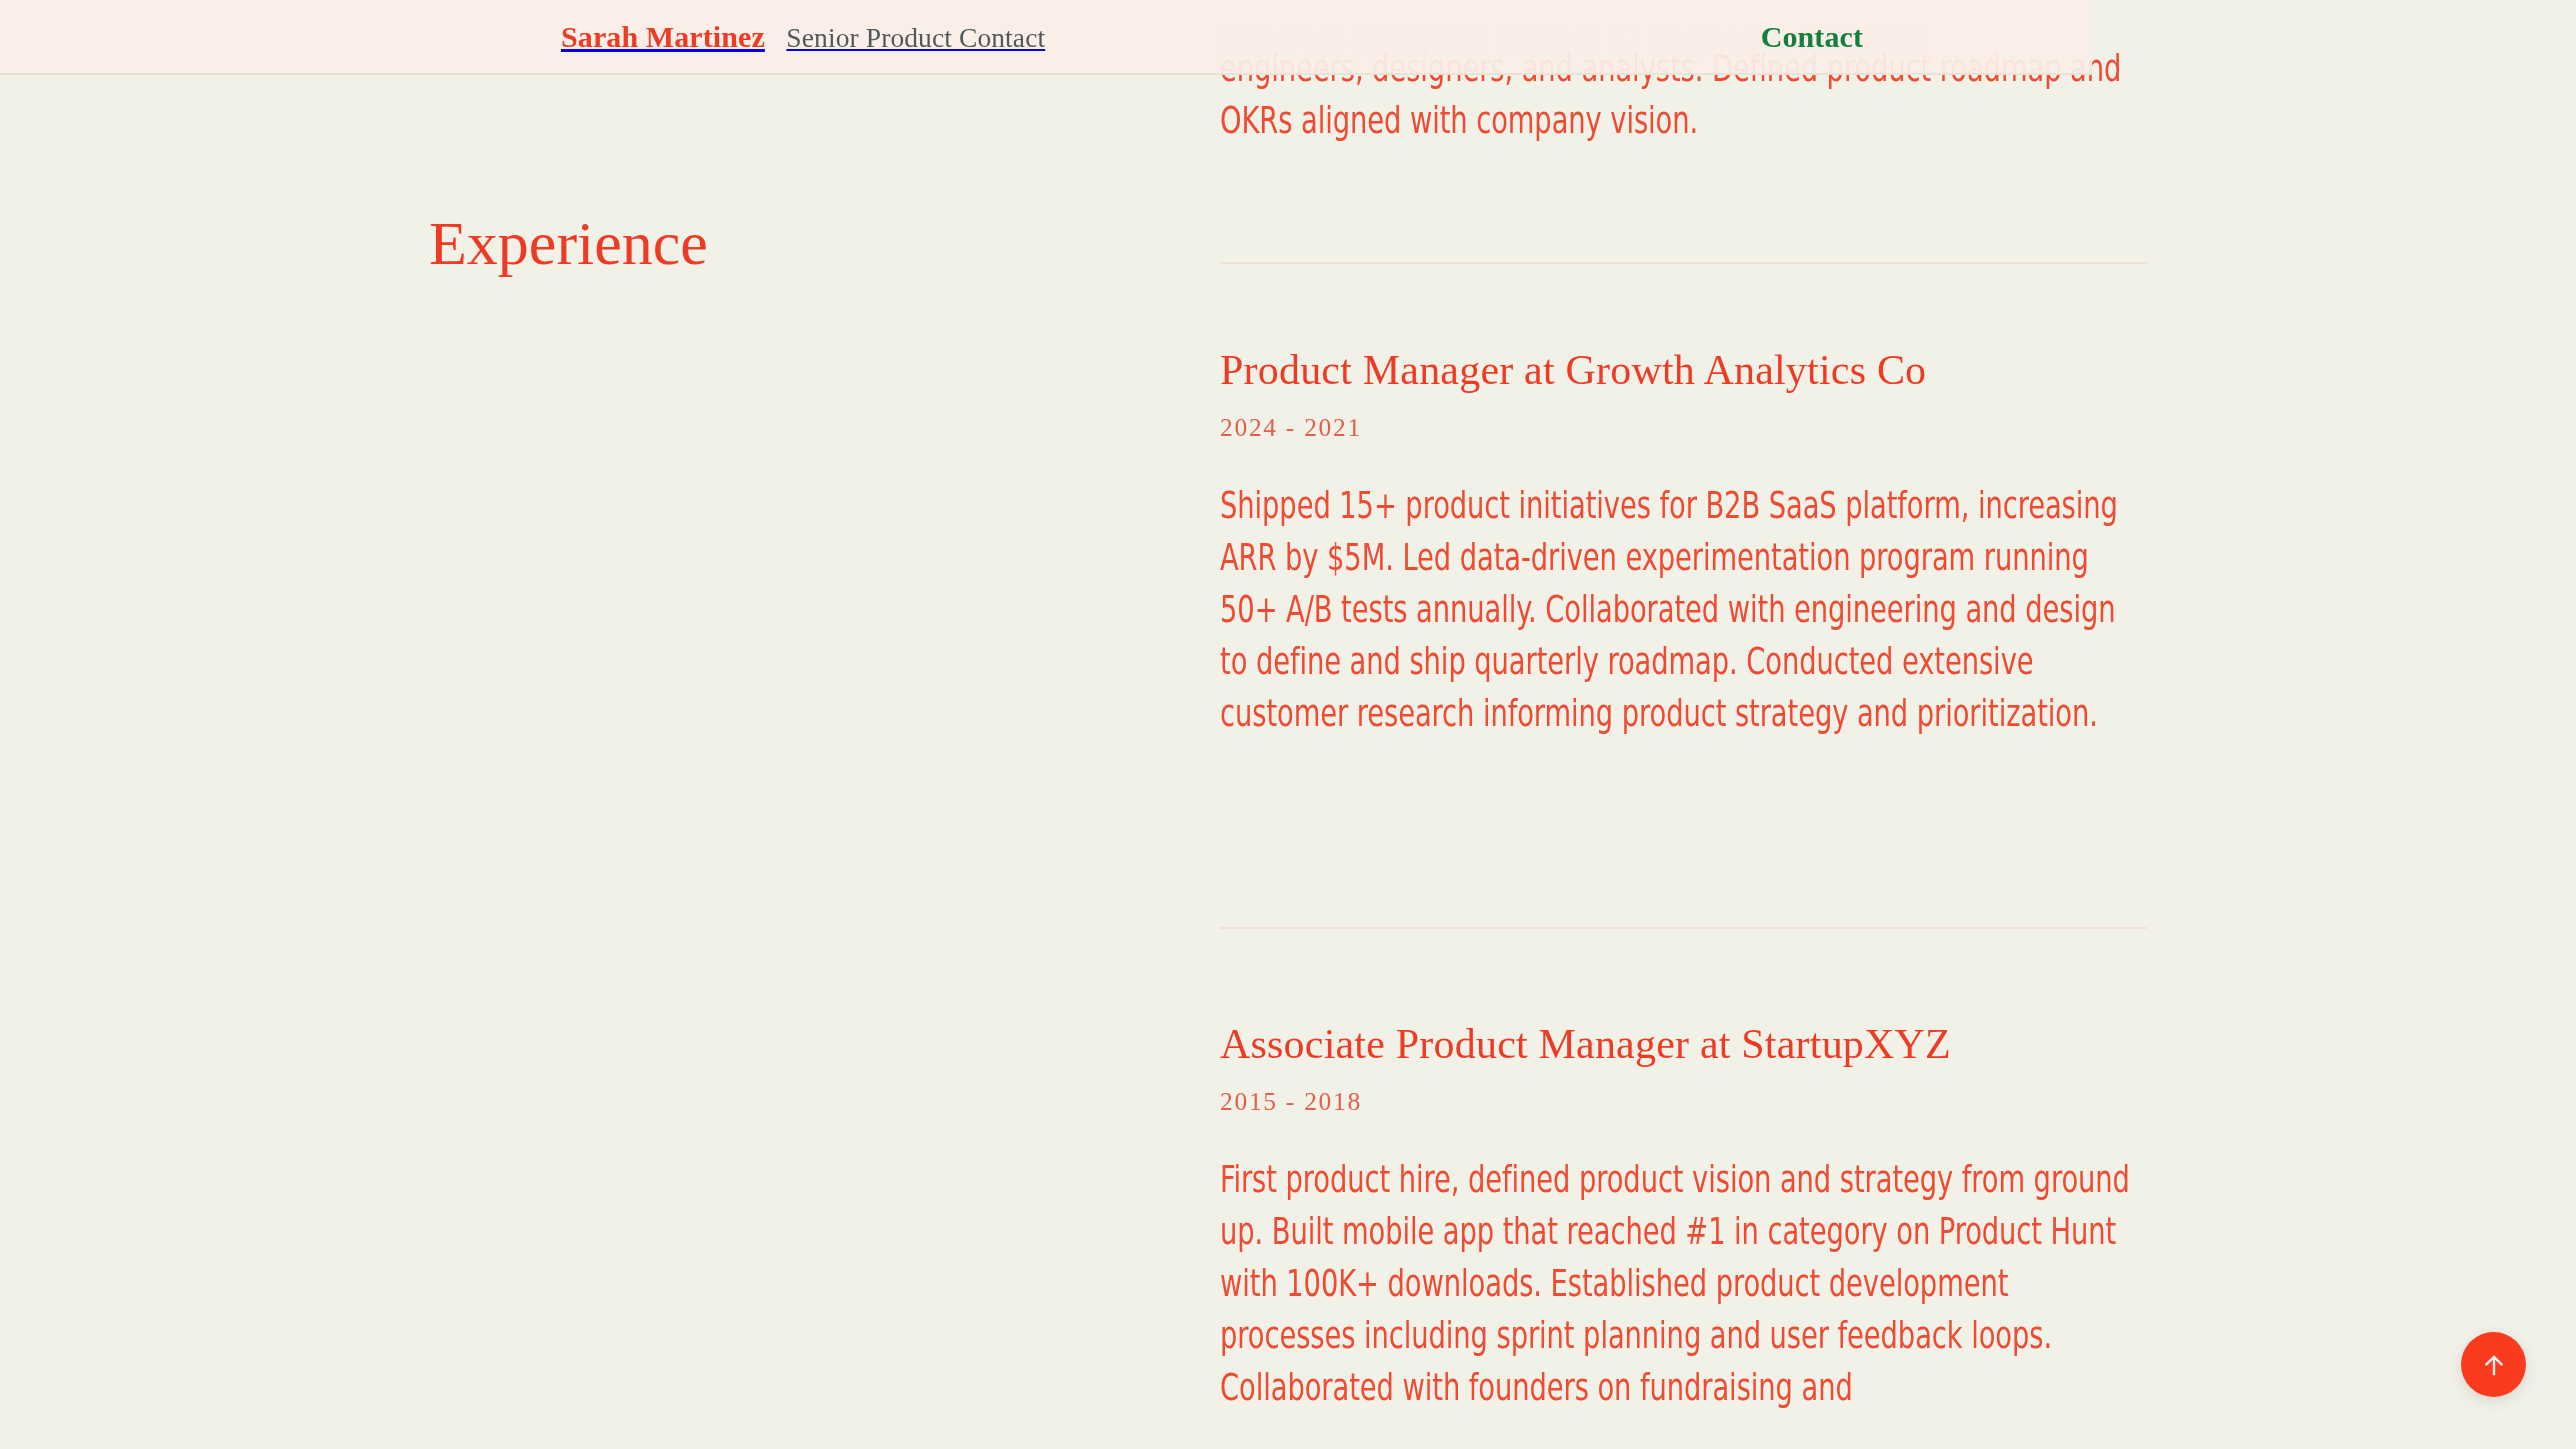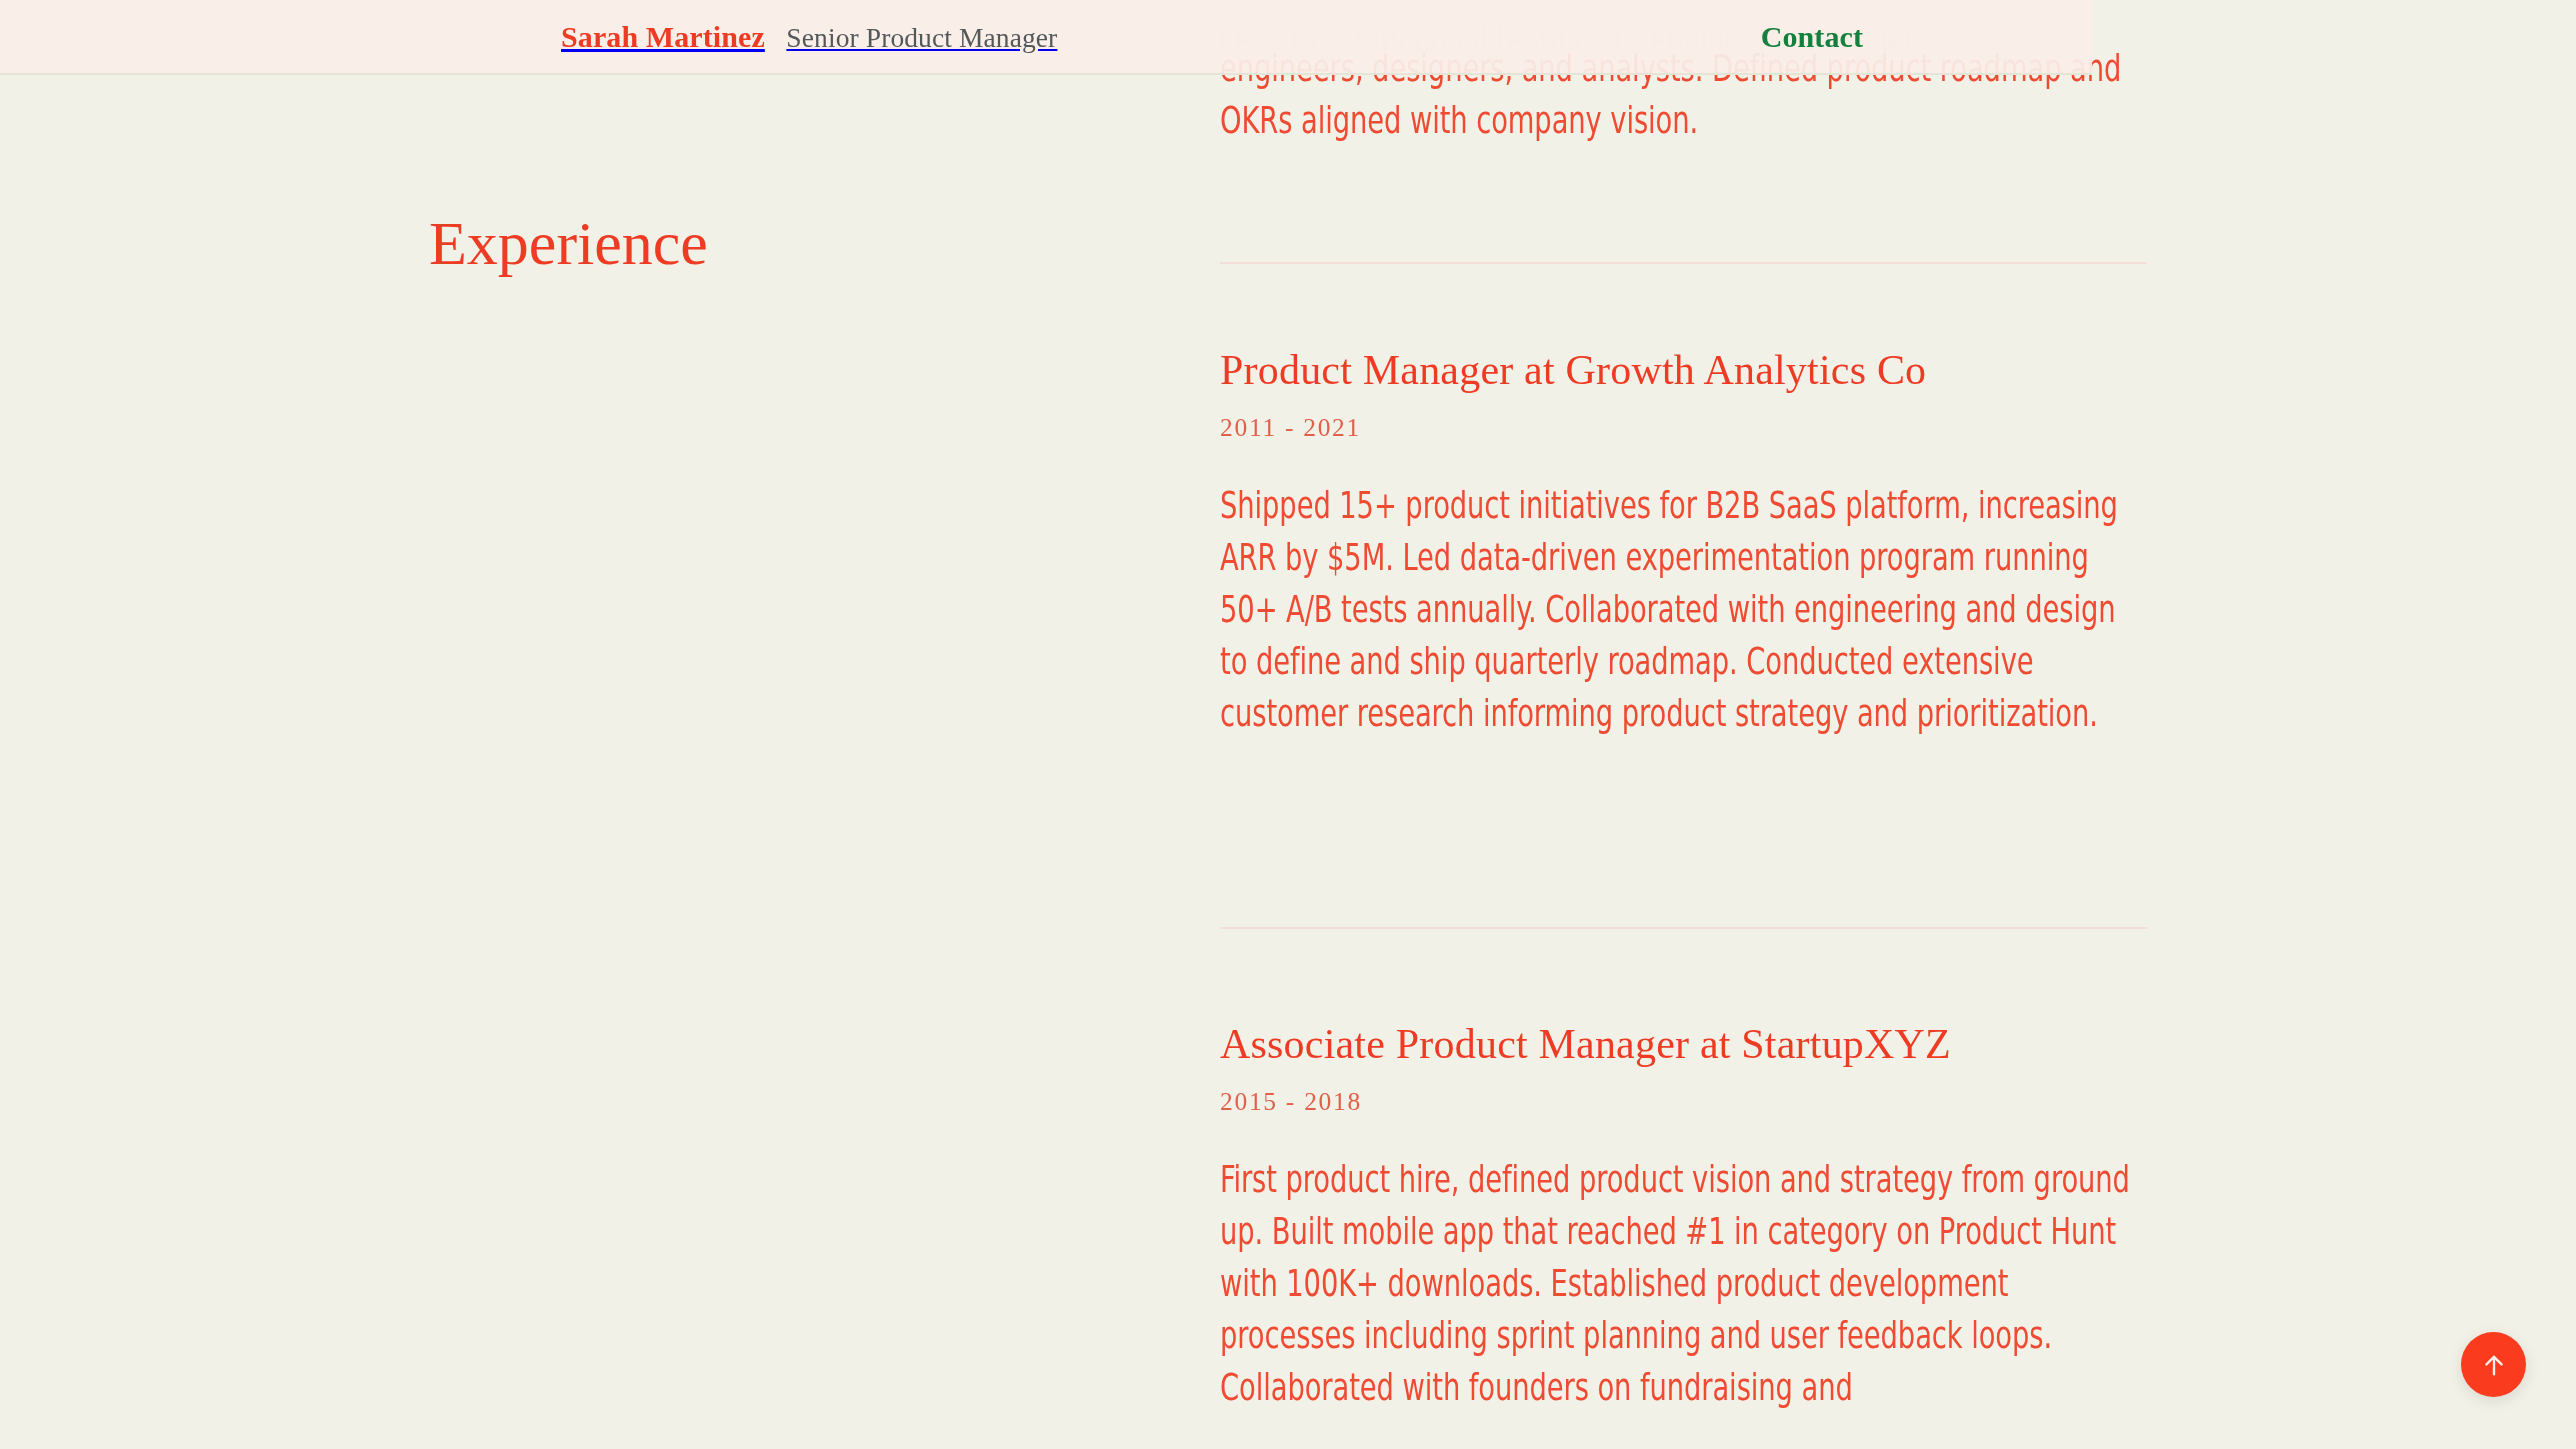--- a/index.html
+++ b/index.html
@@ -196,40 +196,40 @@
   <div class="experience-col">
 
     <div class="blk" style="top: 42px;">
       <p class="entry-body" style="margin-top:0;">engineers, designers, and analysts. Defined product roadmap and OKRs aligned with company vision.</p>
     </div>
 
     <div class="blk divider" style="top: 262px;"></div>
 
     <div class="blk" style="top: 346px;">
       <h2 class="entry-title">Product Manager at Growth Analytics Co</h2>
-      <div class="entry-dates">2011 - 2021</div>
+      <div class="entry-dates">2024 - 2021</div>
       <p class="entry-body">Shipped 15+ product initiatives for B2B SaaS platform, increasing ARR by $5M. Led data-driven experimentation program running 50+ A/B tests annually. Collaborated with engineering and design to define and ship quarterly roadmap. Conducted extensive customer research informing product strategy and prioritization.</p>
     </div>
 
     <div class="blk divider" style="top: 927px;"></div>
 
     <div class="blk" style="top: 1020px;">
       <h2 class="entry-title">Associate Product Manager at StartupXYZ</h2>
       <div class="entry-dates">2015 - 2018</div>
       <p class="entry-body">First product hire, defined product vision and strategy from ground up. Built mobile app that reached #1 in category on Product Hunt with 100K+ downloads. Established product development processes including sprint planning and user feedback loops. Collaborated with founders on fundraising and</p>
     </div>
 
   </div>
 </div>
 
 <header class="site-header">
   <div class="header-inner">
     <a class="brand" href="#">
       <span class="brand-name">Sarah Martinez</span>
-      <span class="brand-role">Senior Product Manager</span>
+      <span class="brand-role">Senior Product Contact</span>
     </a>
     <a class="nav-contact" href="#">Contact</a>
   </div>
 </header>
 
 <button class="scroll-top">
   <span>
     <svg viewBox="0 0 24 24" fill="none" stroke="#FDF3EE" stroke-width="2" stroke-linecap="round" stroke-linejoin="round">
       <line x1="12" y1="20" x2="12" y2="5"></line>
       <polyline points="5.5,11.5 12,5 18.5,11.5"></polyline>

